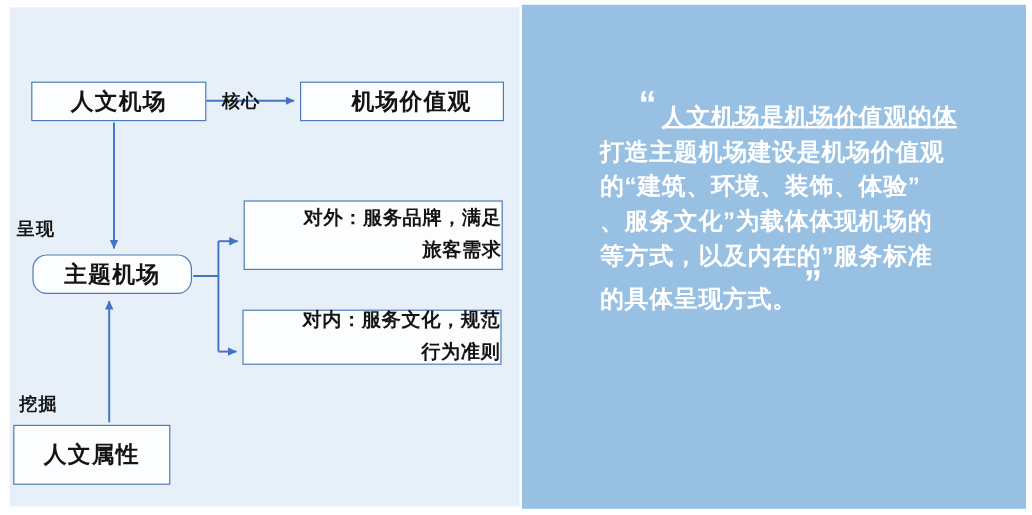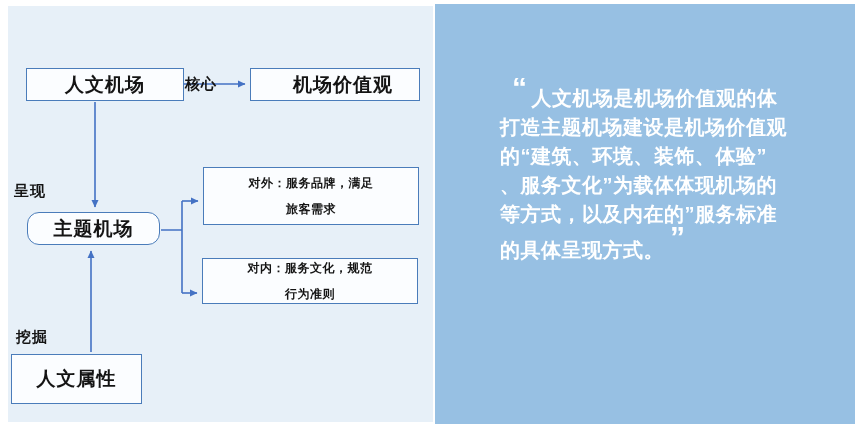--- a/index.html
+++ b/index.html
@@ -30,22 +30,22 @@
     position: absolute; z-index: 2;
     background: #fbfdff;
     border: 1.5px solid #4a7cba;
     display: flex; flex-direction: column;
     align-items: center; justify-content: center;
     font-weight: bold; color: #141414;
     text-align: center;
     box-sizing: border-box;
   }
   .node.single { font-size: 19px; letter-spacing: 1px; }
-  .node.multi  { font-size: 12px; line-height: 26px; letter-spacing: 0.5px; }
-  #node-humanistic-airport   { left: 26px;  top: 68px;  width: 158px; height: 33px; }
+  .node.multi  { font-size: 16px; line-height: 26px; letter-spacing: 0.5px; align-items: flex-end; }
+  #node-humanistic-airport   { left: 26px;  top: 68px;  width: 146px; height: 33px; }
   #node-airport-values       { left: 250px; top: 68px;  width: 170px; height: 33px; padding-left: 16px; }
   #node-theme-airport        { left: 27px;  top: 212px; width: 133px; height: 33px; border-radius: 12px; }
   #node-humanistic-attributes{ left: 11px;  top: 354px; width: 131px; height: 50px; }
   #node-external             { left: 203px; top: 167px; width: 216px; height: 58px; }
   #node-internal             { left: 202px; top: 258px; width: 216px; height: 46px; }
   .edge-label {
     position: absolute; z-index: 2;
     font-size: 15px; font-weight: 600; color: #141414;
     letter-spacing: 1px;
     margin-top: 32px;
@@ -54,21 +54,21 @@
   #label-present  { left: 14px;  top: 150px; }
   #label-excavate { left: 16px;  top: 296px; }
   .quote {
     position: absolute; left: 500px; top: 84px; width: 330px;
     z-index: 2;
     color: #ffffff; font-weight: bold;
     font-size: 20px; line-height: 29px;
     letter-spacing: 0.5px;
   }
   .qline { white-space: nowrap; }
-  .qline.first { margin-left: 12px; }
+  .qline.first { margin-left: 32px; text-decoration: underline; }
   .qline.last  { margin-top: 7px; }
   .qmark {
     display: inline-block; line-height: 0;
     font-size: 30px; font-weight: bold;
   }
   .qmark.open  { vertical-align: 7px;  margin-right: 4px; }
   .qmark.close { vertical-align: 10px; margin-left: 6px; }
 </style>
 </head>
 <body>

